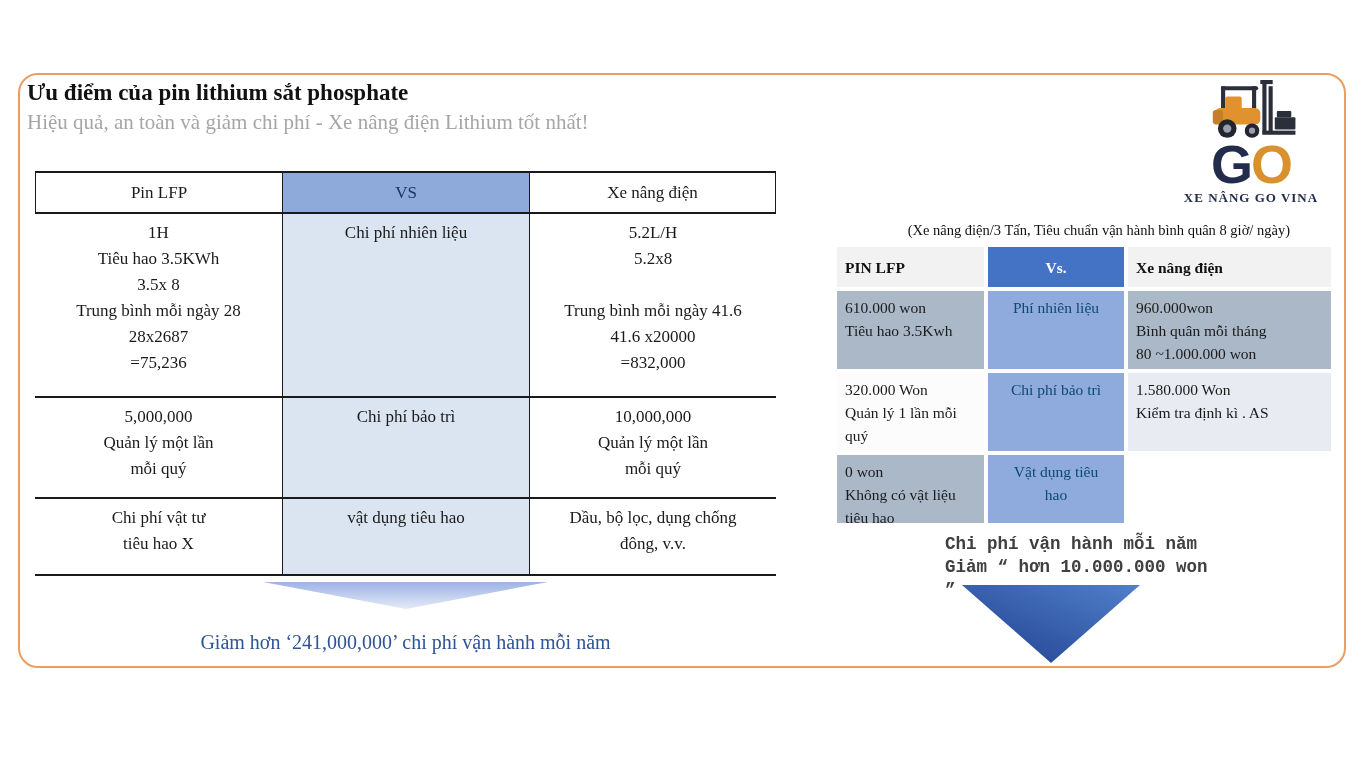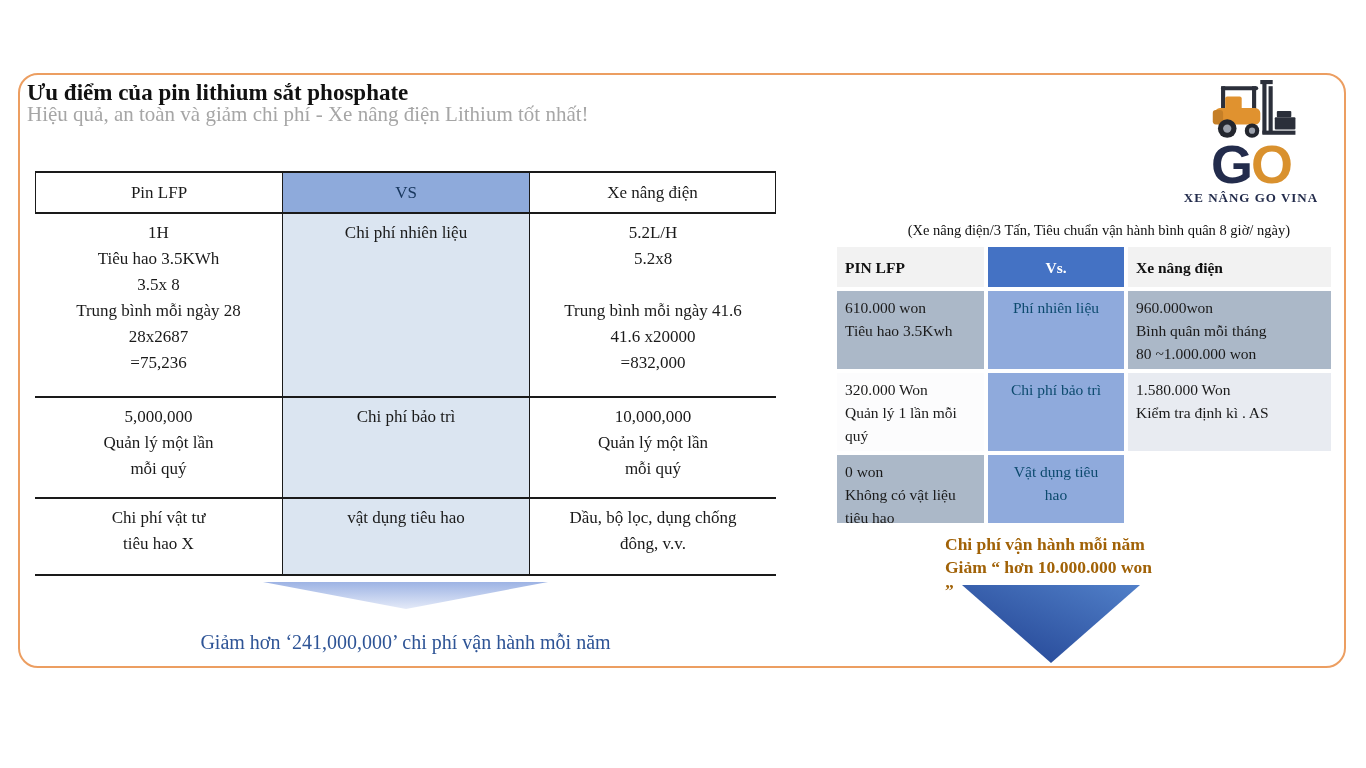--- a/index.html
+++ b/index.html
@@ -2,21 +2,21 @@
 <html><head>
 <meta charset="utf-8">
 <style>
   html,body{margin:0;padding:0;background:#fff;}
   .canvas{position:relative;width:1366px;height:672px;background:#ffffff;
           font-family:"Liberation Serif", serif;color:#1a1a1a;overflow:hidden;}
   .slide-border{position:absolute;left:18px;top:73px;width:1324px;height:591px;
           border:2px solid #ec9e61;border-radius:20px;}
 
   .title{position:absolute;left:27px;top:80px;margin:0;font-size:23px;font-weight:bold;color:#111;}
-  .subtitle{position:absolute;left:27px;top:102px;font-size:21px;color:#a6a6a6;}
+  .subtitle{position:absolute;left:27px;top:110px;font-size:21px;color:#a6a6a6;}
 
   
   .ltable{position:absolute;left:35px;top:171px;width:741px;display:grid;
           grid-template-columns:247px 248px 246px;grid-template-rows:41px 184px 101px 77px;
           border-top:2px solid #1a1a1a;font-size:17px;line-height:26px;}
   .ltable>div{border-bottom:2px solid #1a1a1a;text-align:center;white-space:pre-line;
           padding-top:6px;box-sizing:border-box;}
   .lth{display:flex;align-items:center;justify-content:center;padding-top:0 !important;}
   .lth.first{border-left:1.5px solid #1a1a1a;}
   .lth.last{border-right:1.5px solid #1a1a1a;}
@@ -43,22 +43,22 @@
           grid-template-columns:147px 136px 203px;grid-template-rows:40px 78px 78px 68px;
           column-gap:4px;row-gap:4px;font-size:15.5px;line-height:23px;}
   .rtable>div{box-sizing:border-box;white-space:pre-line;padding:5px 8px;}
   .rth{display:flex;align-items:center;background:#f2f2f2;font-weight:bold;color:#111;}
   .rth-mid{display:flex;align-items:center;justify-content:center;background:#4472c4;
           color:#fff;font-weight:bold;}
   .rmid{background:#8faadc;color:#0c4a6e;text-align:center;}
   .rsteel{background:#abb8c8;}
   .rlight-a{background:#fcfcfd;}
   .rlight-b{background:#e8ebf1;}
-  .right-savings{position:absolute;left:945px;top:533px;width:290px;color:#a16207;
-          font-weight:bold;font-size:17.5px;line-height:23px;}
+  .right-savings{position:absolute;left:945px;top:533px;width:290px;color:#404040;
+          font-weight:bold;font-size:17.5px;line-height:23px;font-family:Liberation Mono, monospace;}
   .right-arrow{position:absolute;left:962px;top:585px;}
 </style>
 </head>
 <body>
 
 <div class="canvas">
   <div class="slide-border"></div>
 
   <h1 class="title">Ưu điểm của pin lithium sắt phosphate</h1>
   <div class="subtitle">Hiệu quả, an toàn và giảm chi phí - Xe nâng điện Lithium tốt nhất!</div>

